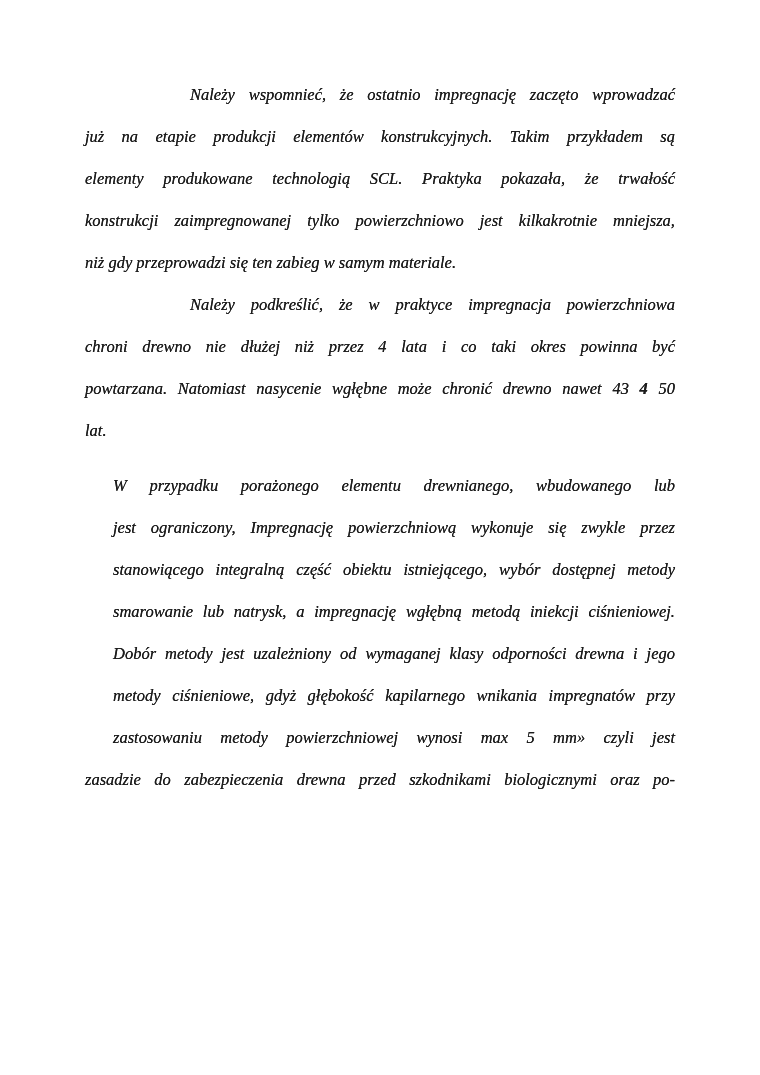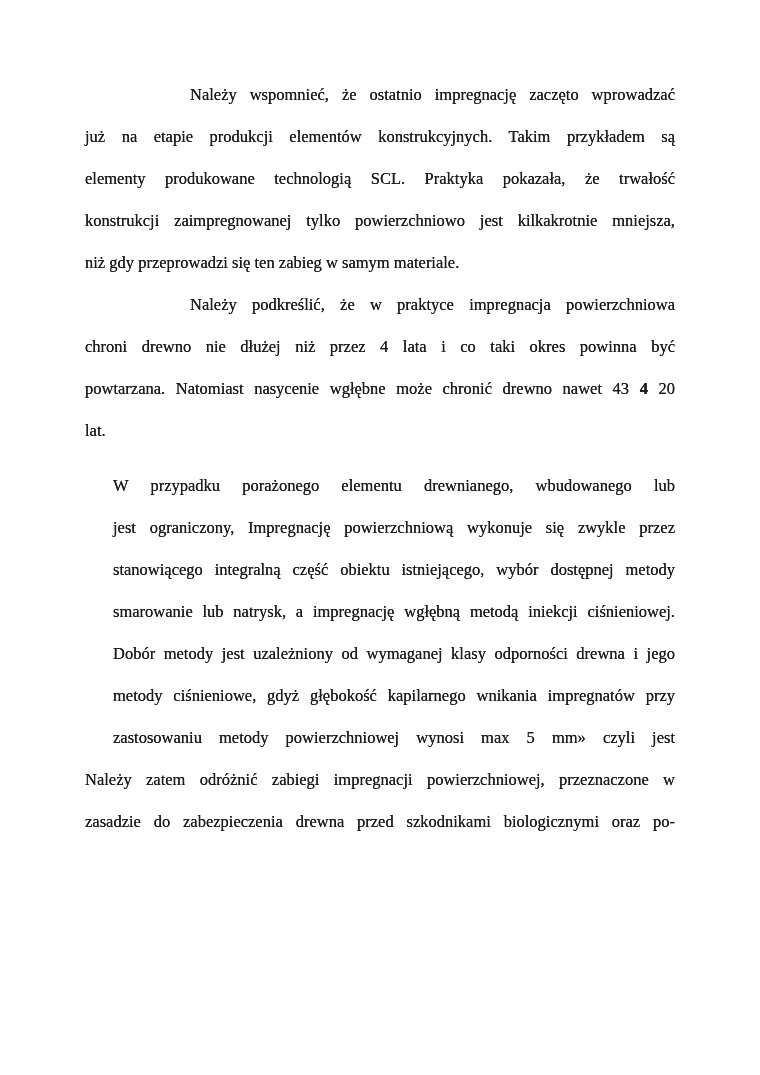--- a/index.html
+++ b/index.html
@@ -48,41 +48,40 @@
     padding-left: 105px;
   }
   .bold {
     font-weight: bold;
   }
 </style>
 </head>
 <body>
 
 <div class="page">
-  <div class="page-text" style="color: rgb(28, 28, 28);">
+  <div class="page-text" style="color: rgb(28, 28, 28); font-style: italic;">
       <div class="paragraph">
         <div class="line indent"><span>Należy wspomnieć, że ostatnio impregnację zaczęto wprowadzać</span></div>
         <div class="line"><span>już na etapie produkcji elementów konstrukcyjnych. Takim przykładem są</span></div>
         <div class="line"><span>elementy produkowane technologią SCL. Praktyka pokazała, że trwałość</span></div>
         <div class="line"><span>konstrukcji zaimpregnowanej tylko powierzchniowo jest kilkakrotnie mniejsza,</span></div>
         <div class="line flush"><span>niż gdy przeprowadzi się ten zabieg w samym materiale.</span></div>
       </div>
       <div class="paragraph">
         <div class="line indent"><span>Należy podkreślić, że w praktyce impregnacja powierzchniowa</span></div>
         <div class="line"><span>chroni drewno nie dłużej niż przez 4 lata i co taki okres powinna być</span></div>
-        <div class="line"><span>powtarzana. Natomiast nasycenie wgłębne może chronić drewno nawet 43 </span><span class="bold">4</span><span> 20</span></div>
+        <div class="line"><span>powtarzana. Natomiast nasycenie wgłębne może chronić drewno nawet 43 </span><span class="bold">4</span><span> 50</span></div>
         <div class="line flush"><span>lat.</span></div>
       </div>
       <div class="paragraph space-before">
         <div class="line"><span>W przypadku porażonego elementu drewnianego, wbudowanego lub</span></div>
         <div class="line"><span>jest ograniczony, Impregnację powierzchniową wykonuje się zwykle przez</span></div>
         <div class="line"><span>stanowiącego integralną część obiektu istniejącego, wybór dostępnej metody</span></div>
         <div class="line"><span>smarowanie lub natrysk, a impregnację wgłębną metodą iniekcji ciśnieniowej.</span></div>
         <div class="line"><span>Dobór metody jest uzależniony od wymaganej klasy odporności drewna i jego</span></div>
         <div class="line"><span>metody ciśnieniowe, gdyż głębokość kapilarnego wnikania impregnatów przy</span></div>
         <div class="line"><span>zastosowaniu metody powierzchniowej wynosi max 5 mm» czyli jest</span></div>
       </div>
       <div class="paragraph">
-        <div class="line"><span>Należy zatem odróżnić zabiegi impregnacji powierzchniowej, przeznaczone w</span></div>
         <div class="line"><span>zasadzie do zabezpieczenia drewna przed szkodnikami biologicznymi oraz po-</span></div>
       </div>
     </div>
 </div>
 
 </body></html>

